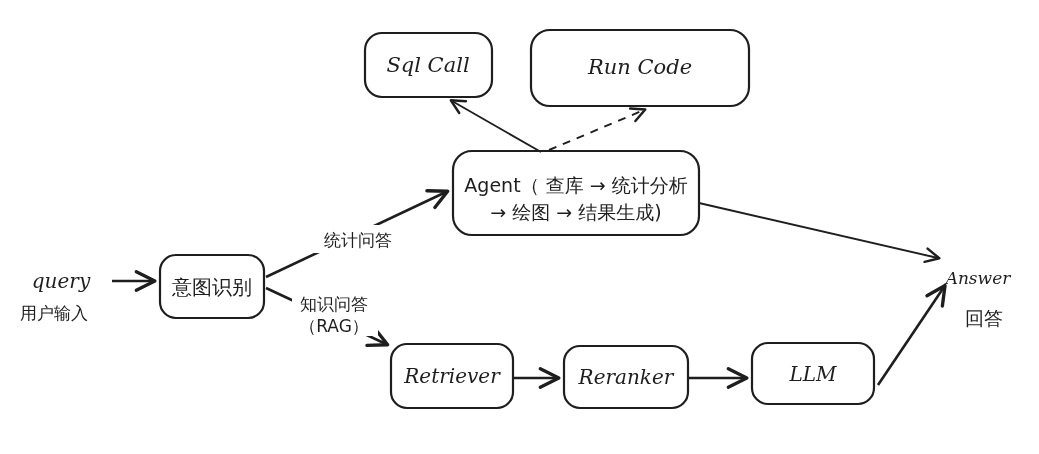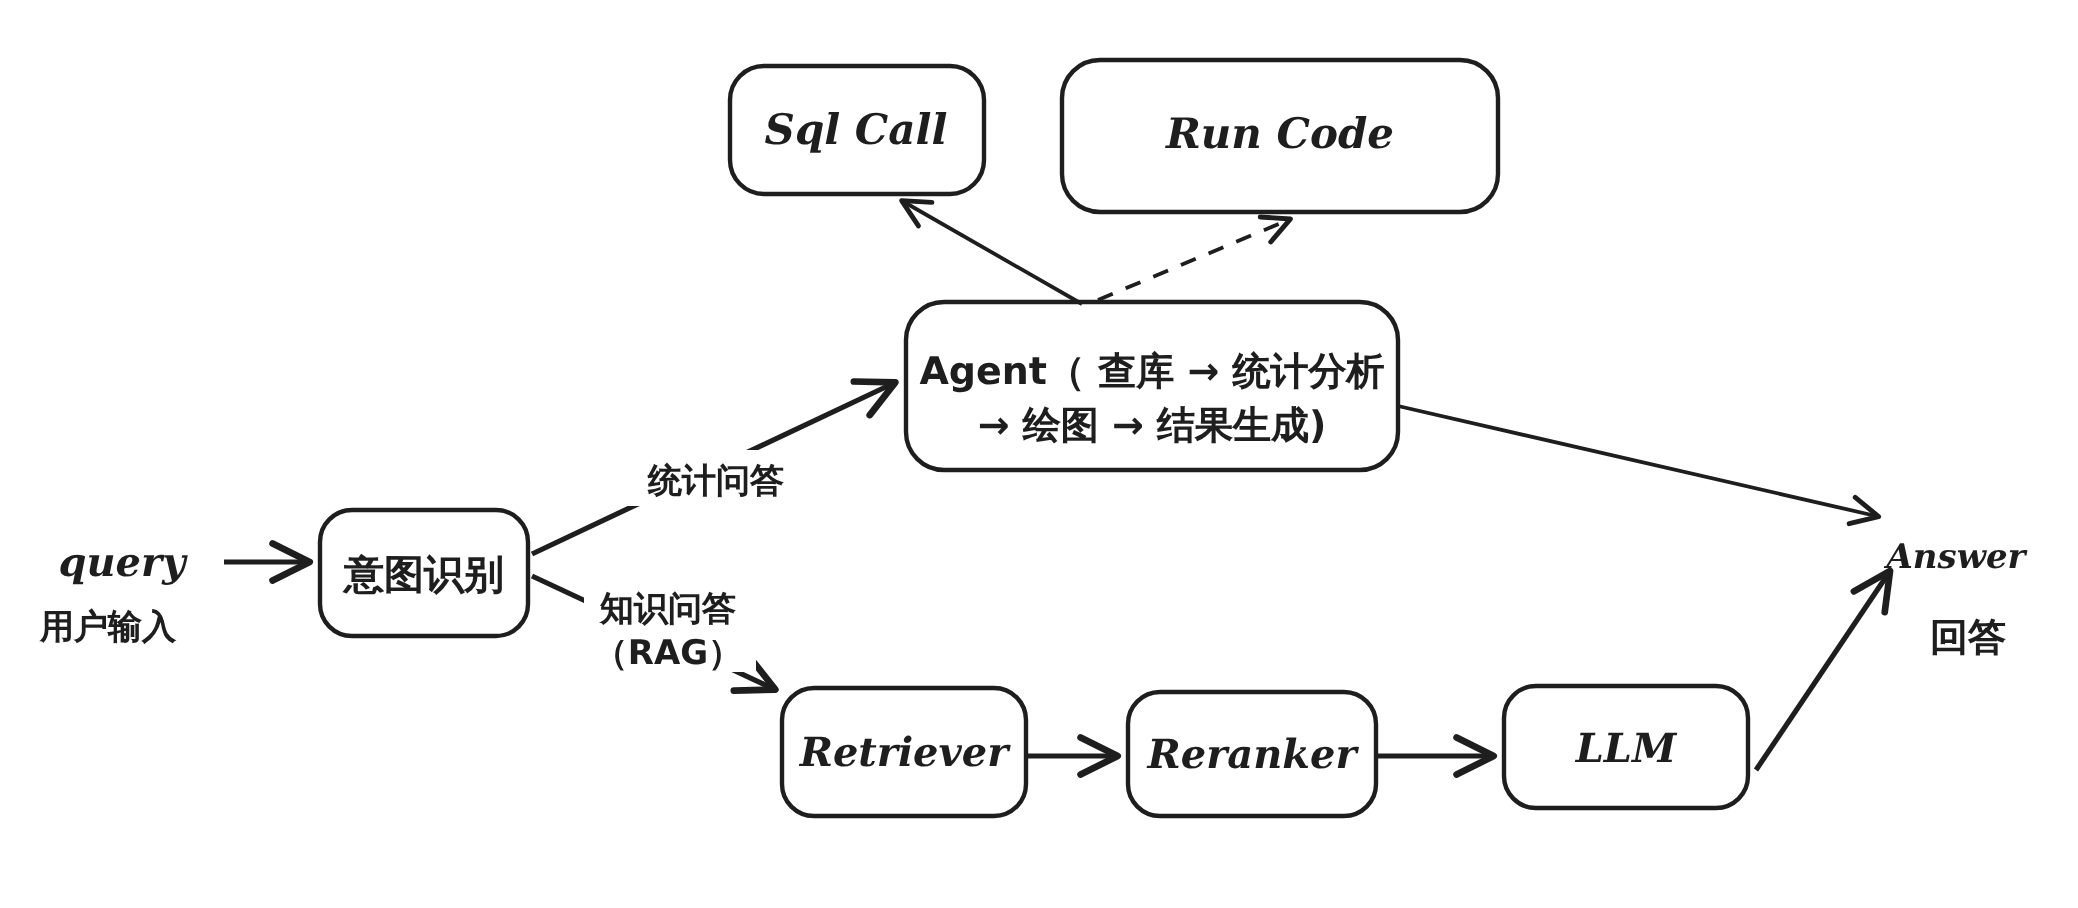--- a/index.html
+++ b/index.html
@@ -9,21 +9,20 @@
     width: 1039px;
     height: 454px;
     overflow: hidden;
     font-family: "DejaVu Sans", sans-serif;
   }
   .canvas {
     position: relative;
     width: 1039px;
     height: 454px;
     background: #ffffff;
-    font-weight: bold;
   }
   svg { display: block; }
   .node-rect {
     fill: #ffffff;
     stroke: #1e1e1e;
     stroke-width: 2.2;
   }
   .edge {
     fill: none;
     stroke: #1e1e1e;

